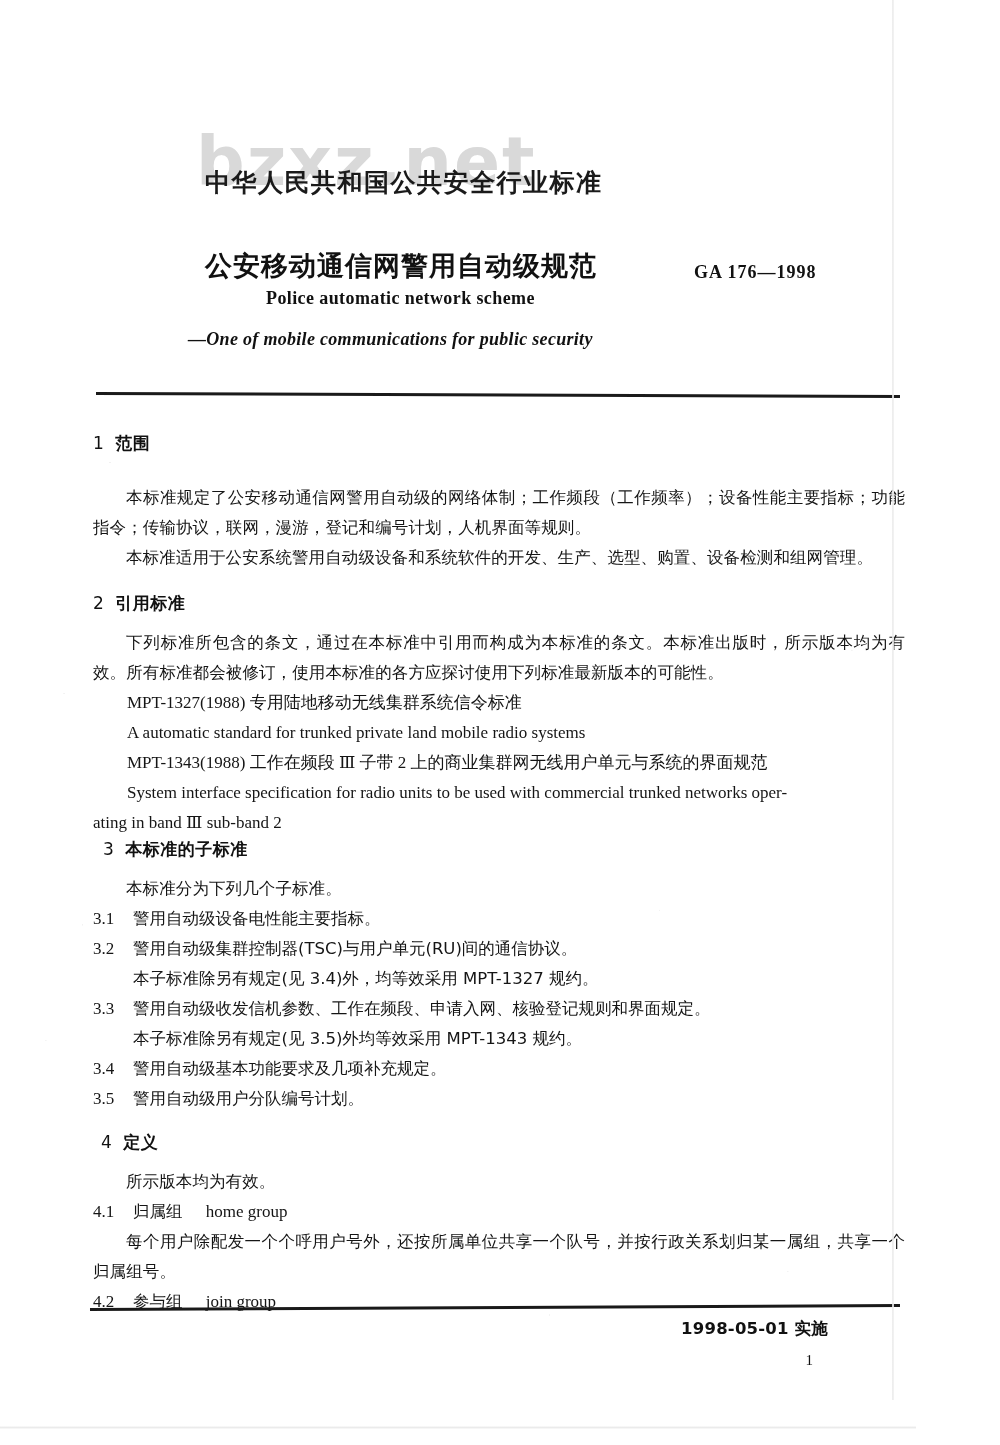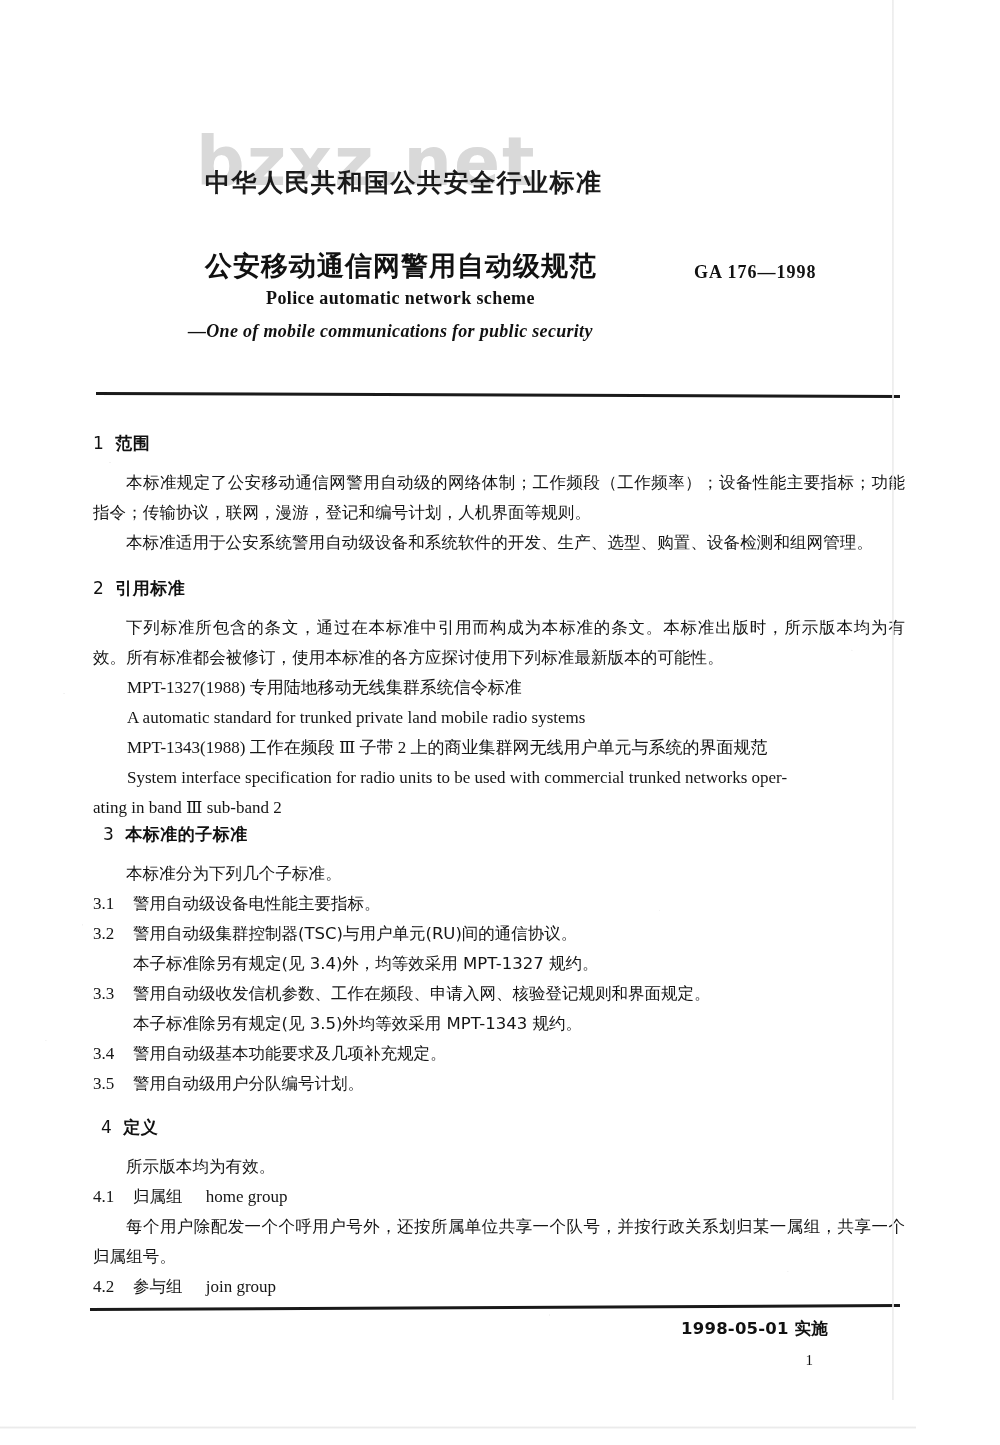--- a/index.html
+++ b/index.html
@@ -102,21 +102,21 @@
     top: 288px;
     font-family: "Liberation Serif", "DejaVu Serif", serif;
     font-weight: bold;
     font-size: 18px;
     letter-spacing: .4px;
     color: #111;
   }
   #subtitle-en-2 {
     position: absolute;
     left: 188px;
-    top: 321px;
+    top: 329px;
     font-family: "Liberation Serif", "DejaVu Serif", serif;
     font-weight: bold;
     font-style: italic;
     font-size: 18px;
     letter-spacing: .3px;
     color: #111;
   }
   #header-rule {
     position: absolute;
     left: 96px;
@@ -240,21 +240,21 @@
   <div id="std-number">GA  176—1998</div>
   <div id="subtitle-en-1">Police automatic network scheme</div>
   <div id="subtitle-en-2">—One of mobile communications for public security</div>
   <div id="header-rule"></div>
 
   <div id="body-area">
 
     <div class="h1">
       <span class="num">1</span><span>范围</span>
     </div>
-    <div class="para indent" style="margin-top:13px;">本标准规定了公安移动通信网警用自动级的网络体制；工作频段（工作频率）；设备性能主要指标；功能指令；传输协议，联网，漫游，登记和编号计划，人机界面等规则。</div>
+    <div class="para indent" style="margin-top:28px;">本标准规定了公安移动通信网警用自动级的网络体制；工作频段（工作频率）；设备性能主要指标；功能指令；传输协议，联网，漫游，登记和编号计划，人机界面等规则。</div>
     <div class="para indent">本标准适用于公安系统警用自动级设备和系统软件的开发、生产、选型、购置、设备检测和组网管理。</div>
 
     <div class="h1 sp-h" style="margin-top:19px;">
       <span class="num">2</span><span>引用标准</span>
     </div>
     <div class="para indent" style="margin-top:13px;">下列标准所包含的条文，通过在本标准中引用而构成为本标准的条文。本标准出版时，所示版本均为有效。所有标准都会被修订，使用本标准的各方应探讨使用下列标准最新版本的可能性。</div>
     <div class="ref-line">MPT-1327(1988)    专用陆地移动无线集群系统信令标准</div>
     <div class="ref-line">A automatic standard for trunked private land mobile radio systems</div>
     <div class="ref-line">MPT-1343(1988)    工作在频段 Ⅲ 子带 2 上的商业集群网无线用户单元与系统的界面规范</div>
     <div class="ref-line">System interface specification for radio units to be used with commercial trunked networks oper-</div>

